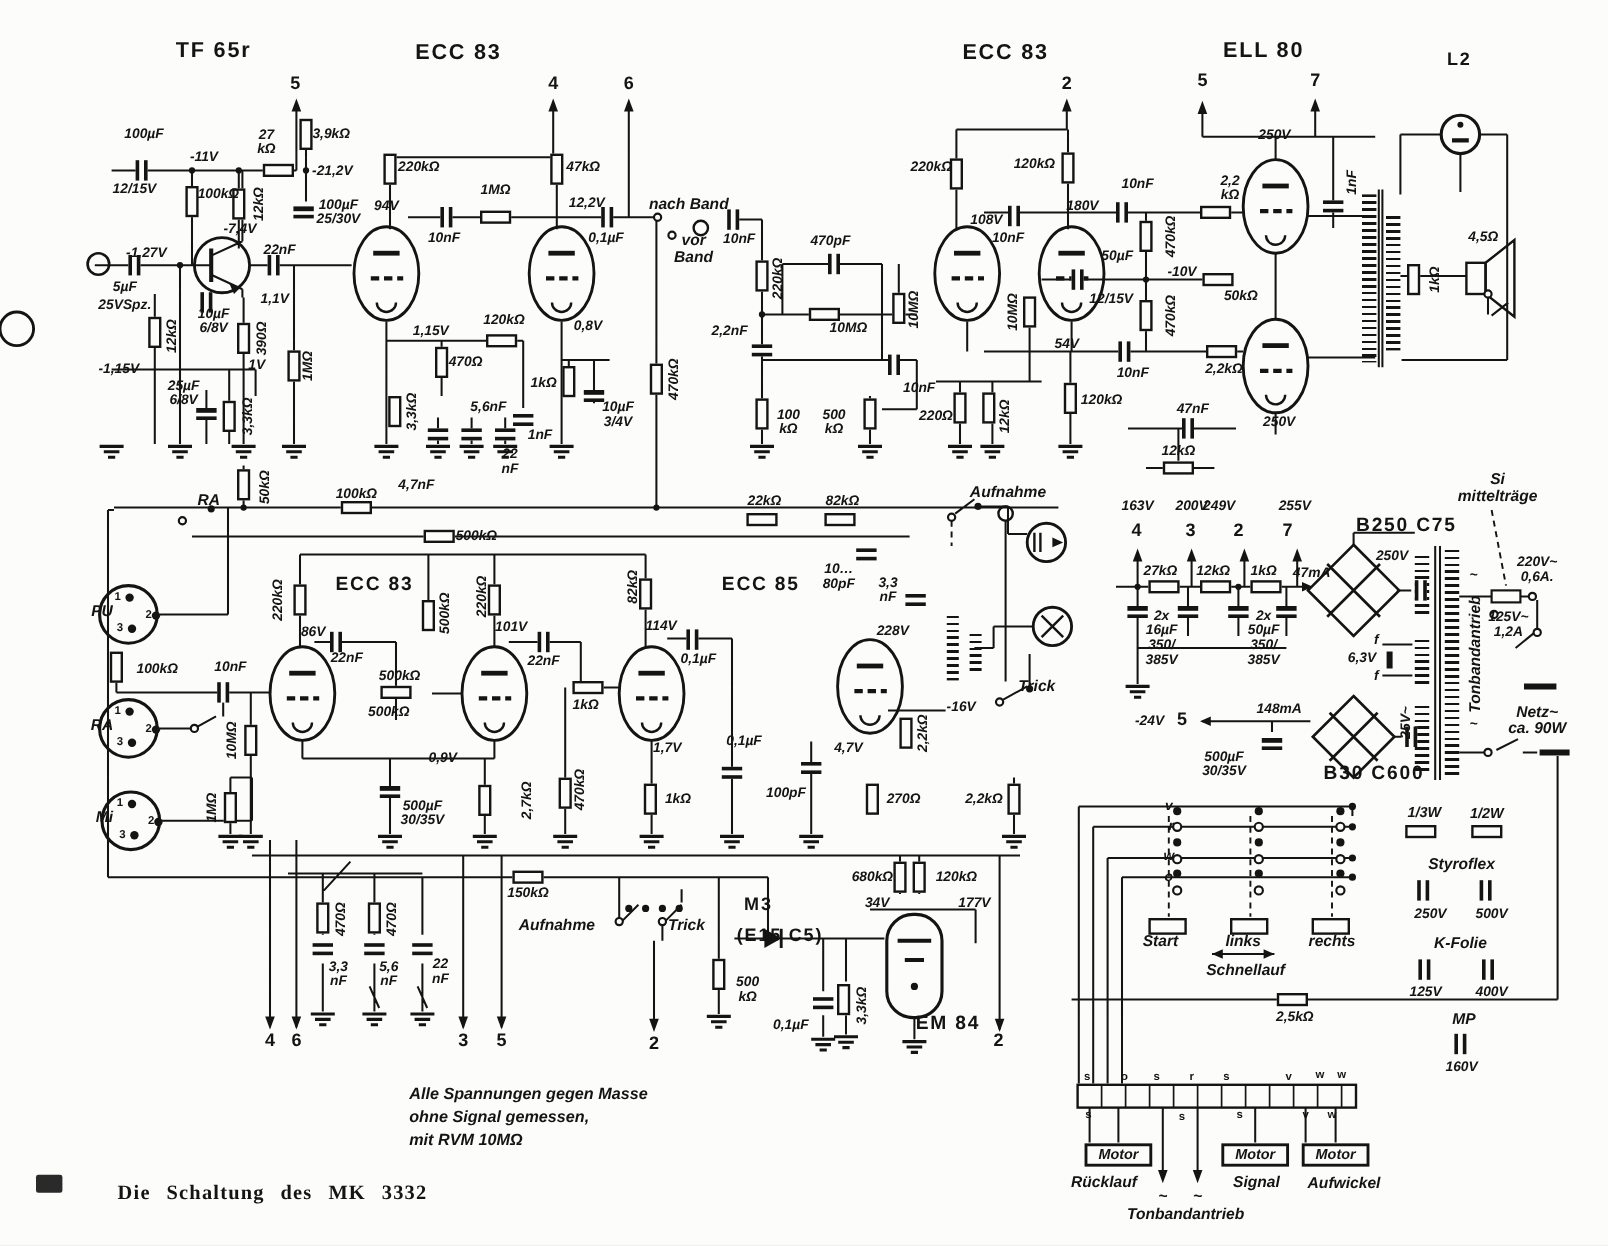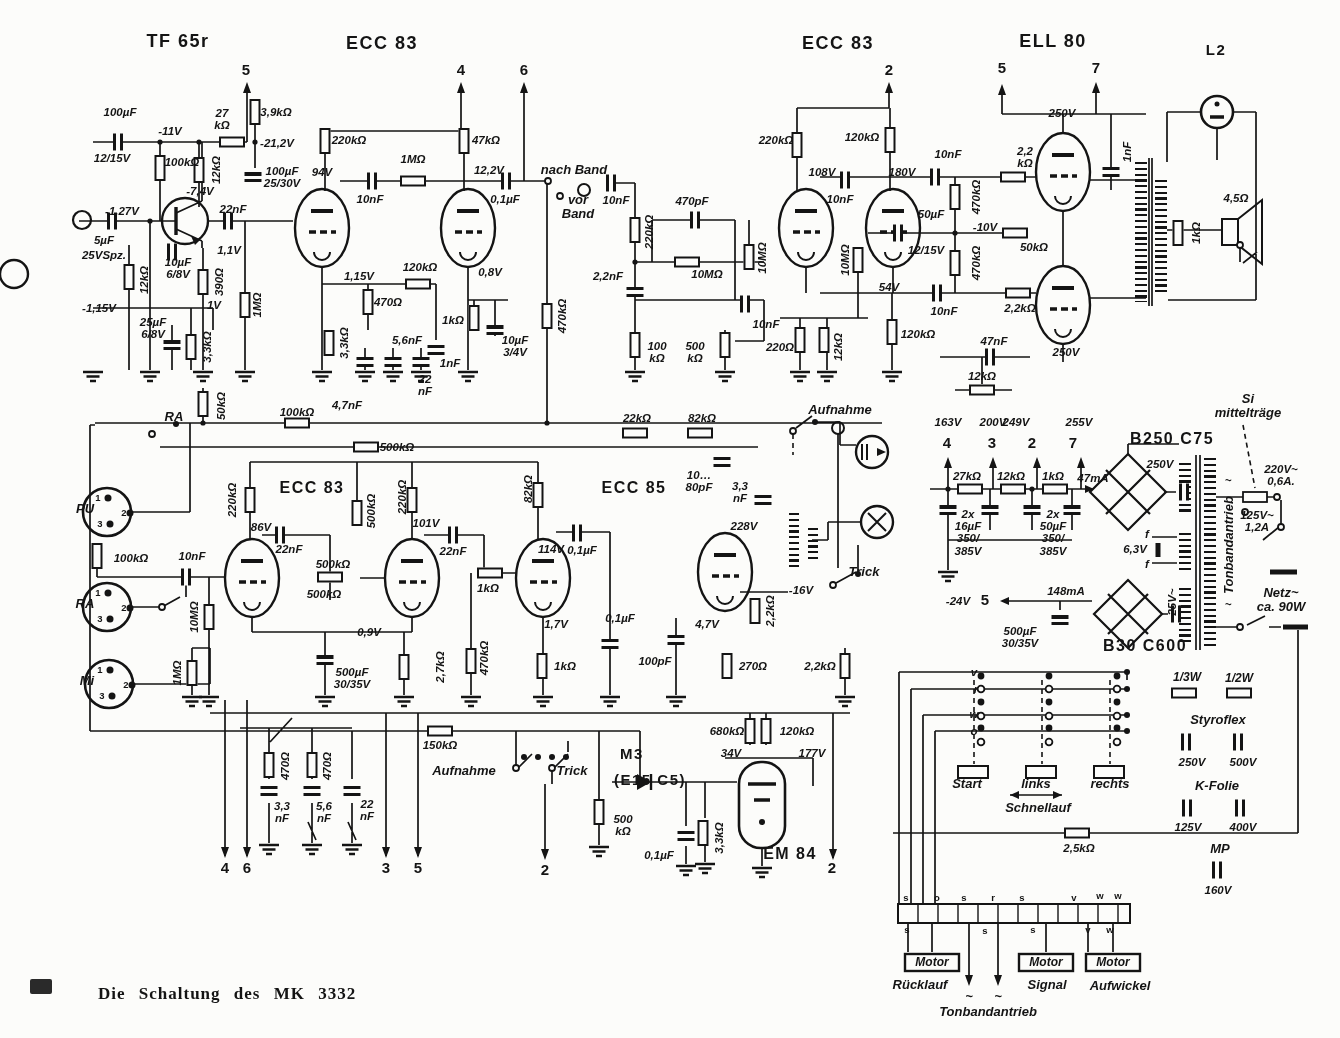--- a/index.html
+++ b/index.html
@@ -456,21 +456,21 @@
       <div class="lb rot" style="left: 838px; top: 347px;">12kΩ</div>
       <div class="gl g-rv" style="left: 824px; top: 340px;"></div>
       <div class="lb rot" style="left: 762px; top: 258px;">10MΩ</div>
       <div class="gl g-rv" style="left: 749px; top: 257px;"></div>
       <div class="lb rot" style="left: 845px; top: 260px;">10MΩ</div>
       <div class="gl g-rv" style="left: 858px; top: 260px;"></div>
       <div class="lb" style="left: 776px; top: 140px;">220kΩ</div>
       <div class="gl g-rv" style="left: 797px; top: 145px;"></div>
       <div class="lb" style="left: 862px; top: 137px;">120kΩ</div>
       <div class="gl g-rv" style="left: 890px; top: 140px;"></div>
-      <div class="lb" style="left: 822px; top: 172px; text-align: right;">108V</div>
+      <div class="lb" style="left: 822px; top: 184px; text-align: right;">108V</div>
       <div class="lb" style="left: 840px; top: 199px;">10nF</div>
       <div class="gl g-ch" style="left: 845px; top: 180px;"></div>
       <div class="lb" style="left: 902px; top: 172px;">180V</div>
       <div class="lb" style="left: 948px; top: 154px;">10nF</div>
       <div class="gl g-ch" style="left: 935px; top: 177px;"></div>
       <div class="lb" style="left: 931px; top: 214px;">50µF</div>
       <div class="gl g-ch" style="left: 898px; top: 233px;"></div>
       <div class="lb" style="left: 926px; top: 250px;">12/15V</div>
       <div class="lb" style="left: 985px; top: 227px;">-10V</div>
       <div class="lb rot" style="left: 976px; top: 197px;">470kΩ</div>
@@ -540,21 +540,21 @@
 30/35V</div>
       <div class="gl g-el" style="left: 325px; top: 660px;"></div>
       <div class="lb rot" style="left: 440px; top: 667px;">2,7kΩ</div>
       <div class="gl g-rv" style="left: 404px; top: 667px;"></div>
       <div class="lb" style="left: 488px; top: 588px;">1kΩ</div>
       <div class="gl g-rh" style="left: 490px; top: 573px;"></div>
       <div class="lb rot" style="left: 484px; top: 658px;">470kΩ</div>
       <div class="gl g-rv" style="left: 471px; top: 661px;"></div>
       <div class="lb rot" style="left: 528px; top: 489px;">82kΩ</div>
       <div class="gl g-rv" style="left: 538px; top: 495px;"></div>
-      <div class="lb" style="left: 551px; top: 522px; margin-top: 27px;">114V</div>
+      <div class="lb" style="left: 551px; top: 522px;">114V</div>
       <div class="lb" style="left: 582px; top: 550px;">0,1µF</div>
       <div class="gl g-ch" style="left: 577px; top: 533px;"></div>
       <div class="lb" style="left: 556px; top: 624px;">1,7V</div>
       <div class="lb" style="left: 565px; top: 666px;">1kΩ</div>
       <div class="gl g-rv" style="left: 542px; top: 666px;"></div>
       <div class="lb" style="left: 637px; top: 418px;">22kΩ</div>
       <div class="gl g-rh" style="left: 635px; top: 433px;"></div>
       <div class="lb" style="left: 702px; top: 418px;">82kΩ</div>
       <div class="gl g-rh" style="left: 700px; top: 433px;"></div>
       <div class="lb" style="left: 699px; top: 481px;">10…
@@ -698,17 +698,22 @@
       <div class="lb w" style="left: 1217px; top: 786px;">K-Folie</div>
       <div class="gl g-ch" style="left: 1187px; top: 808px;"></div>
       <div class="gl g-ch" style="left: 1240px; top: 808px;"></div>
       <div class="lb" style="left: 1188px; top: 827px;">125V</div>
       <div class="lb" style="left: 1243px; top: 827px;">400V</div>
       <div class="lb w" style="left: 1220px; top: 849px;">MP</div>
       <div class="gl g-ch" style="left: 1217px; top: 870px;"></div>
       <div class="lb" style="left: 1218px; top: 890px;">160V</div>
     </div>
 
+  <div id="noteblock">
+    <div>Alle Spannungen gegen Masse</div>
+    <div>ohne Signal gemessen,</div>
+    <div>mit RVM 10MΩ</div>
+  </div>
 
   <div id="caption">Die Schaltung des MK 3332</div>
 
   <div class="smudge"></div>
 </div>
 
 </body></html>

